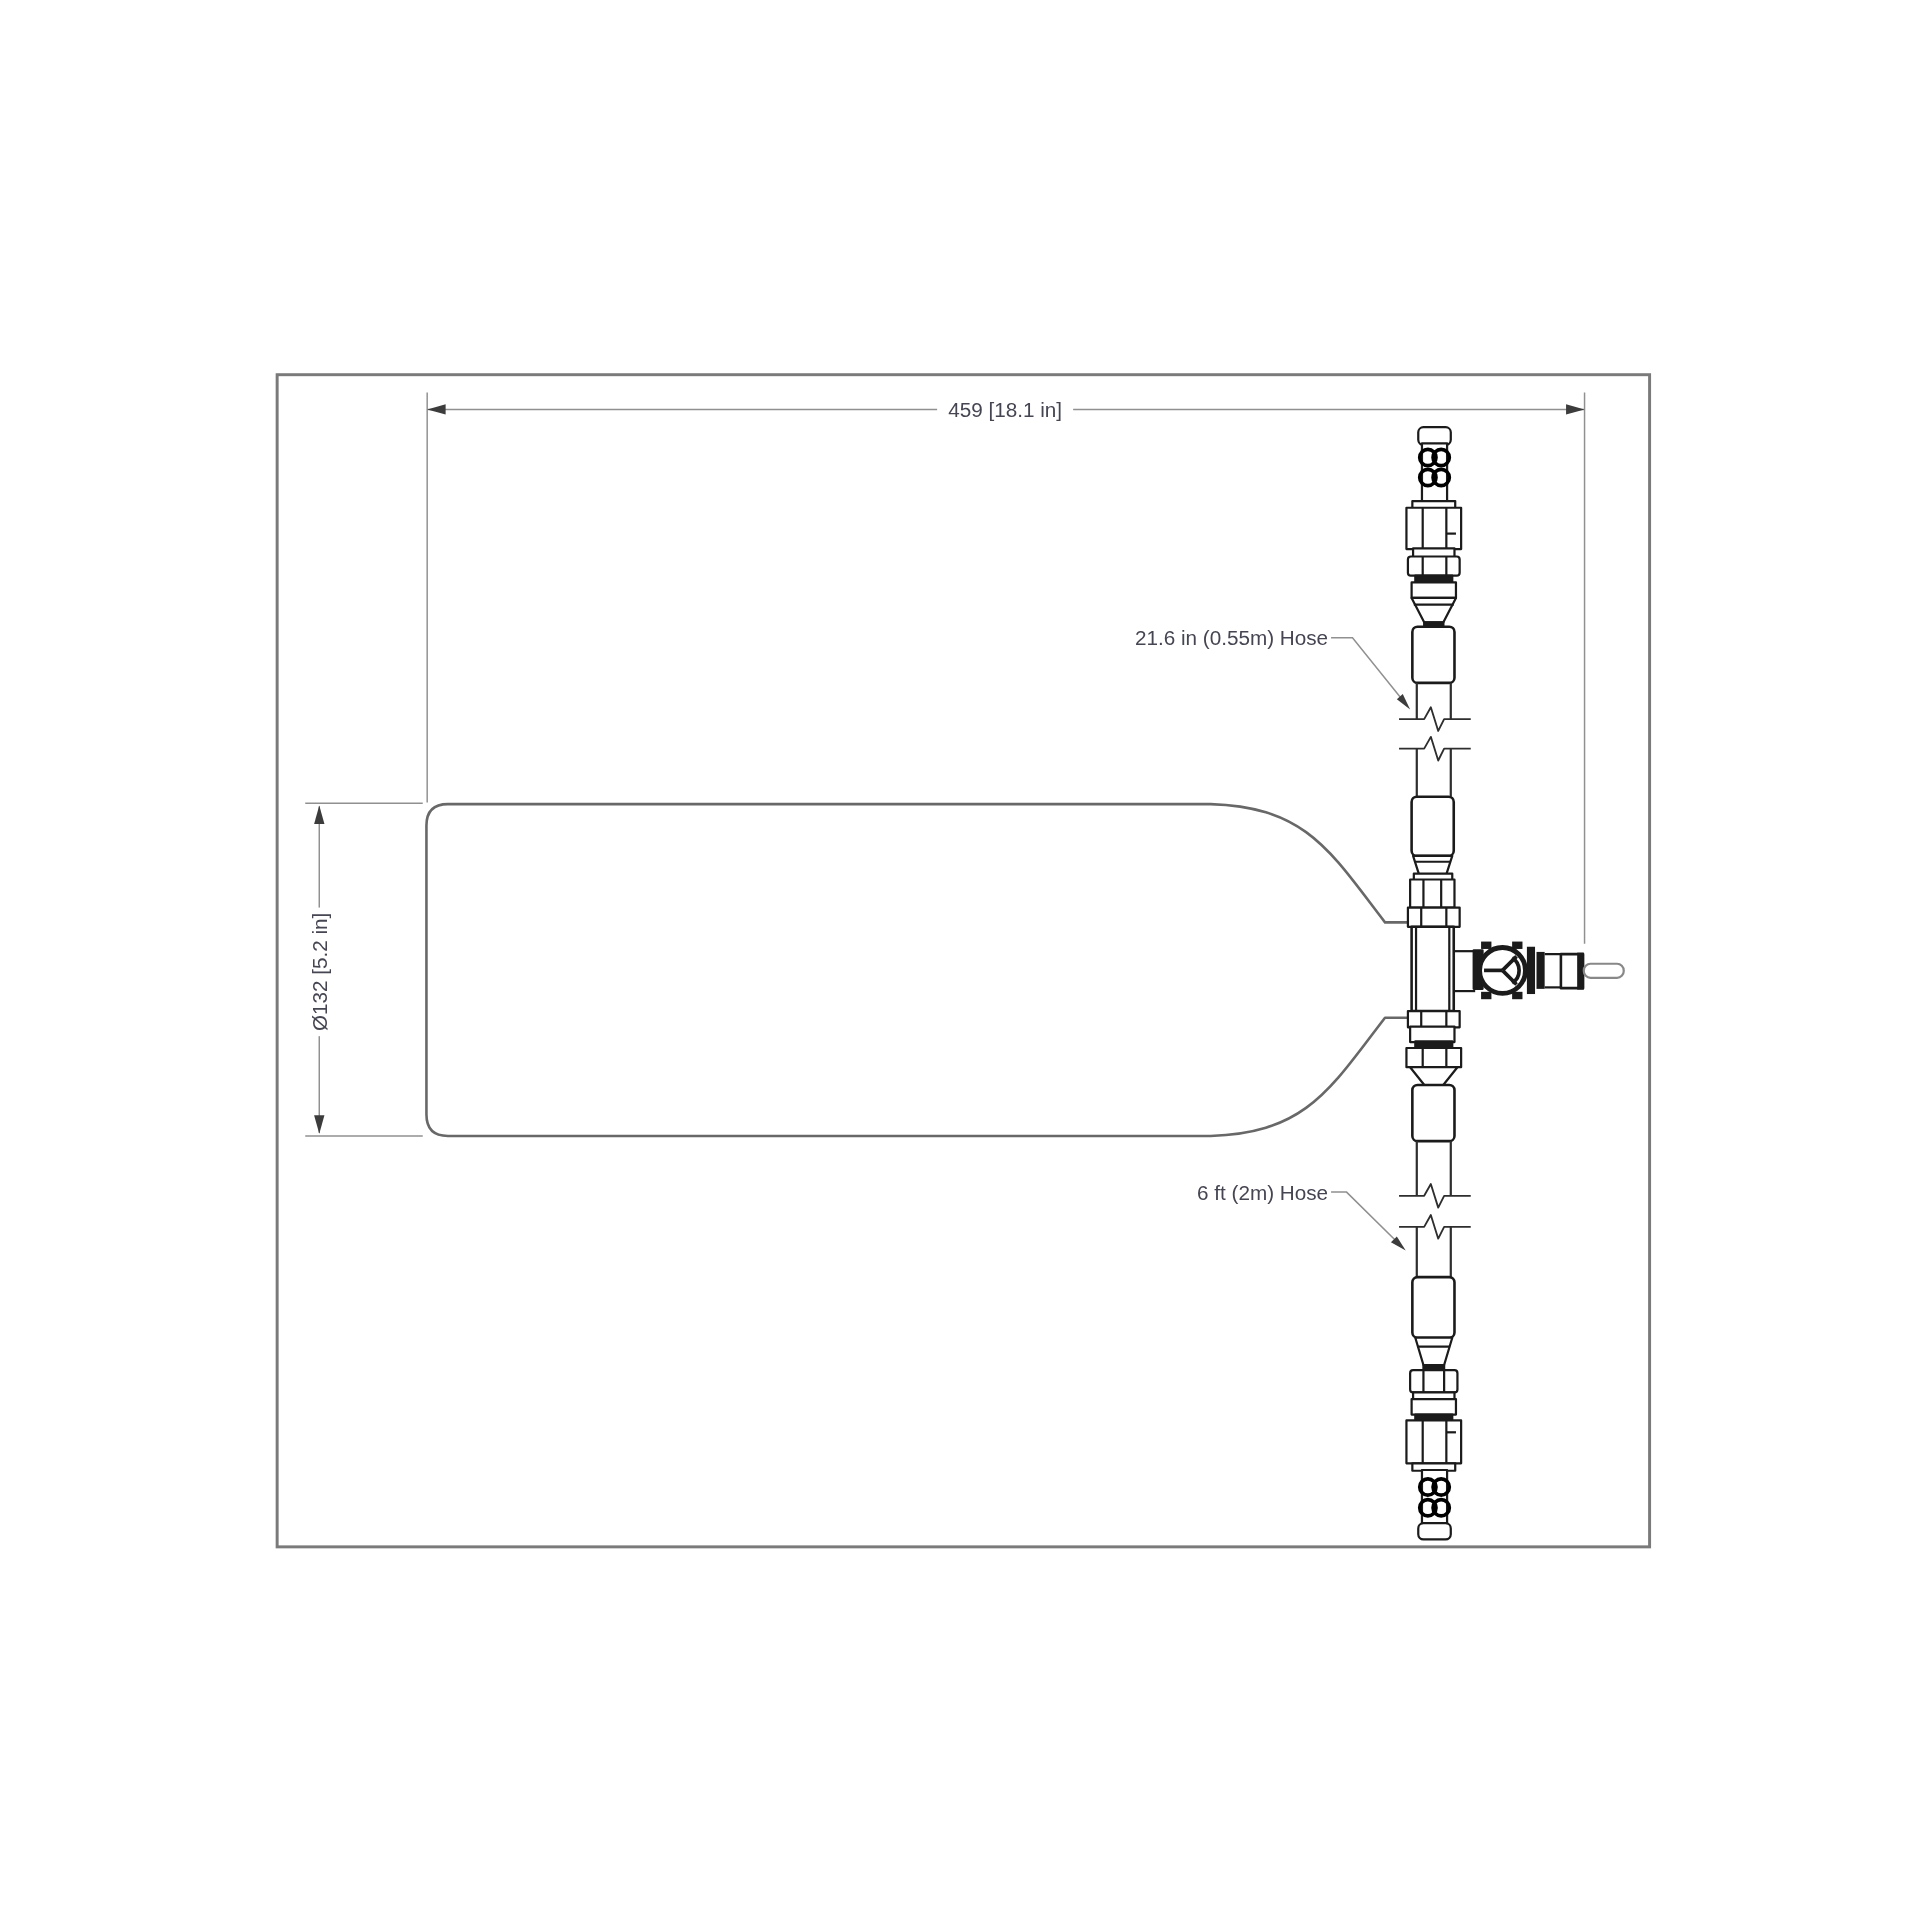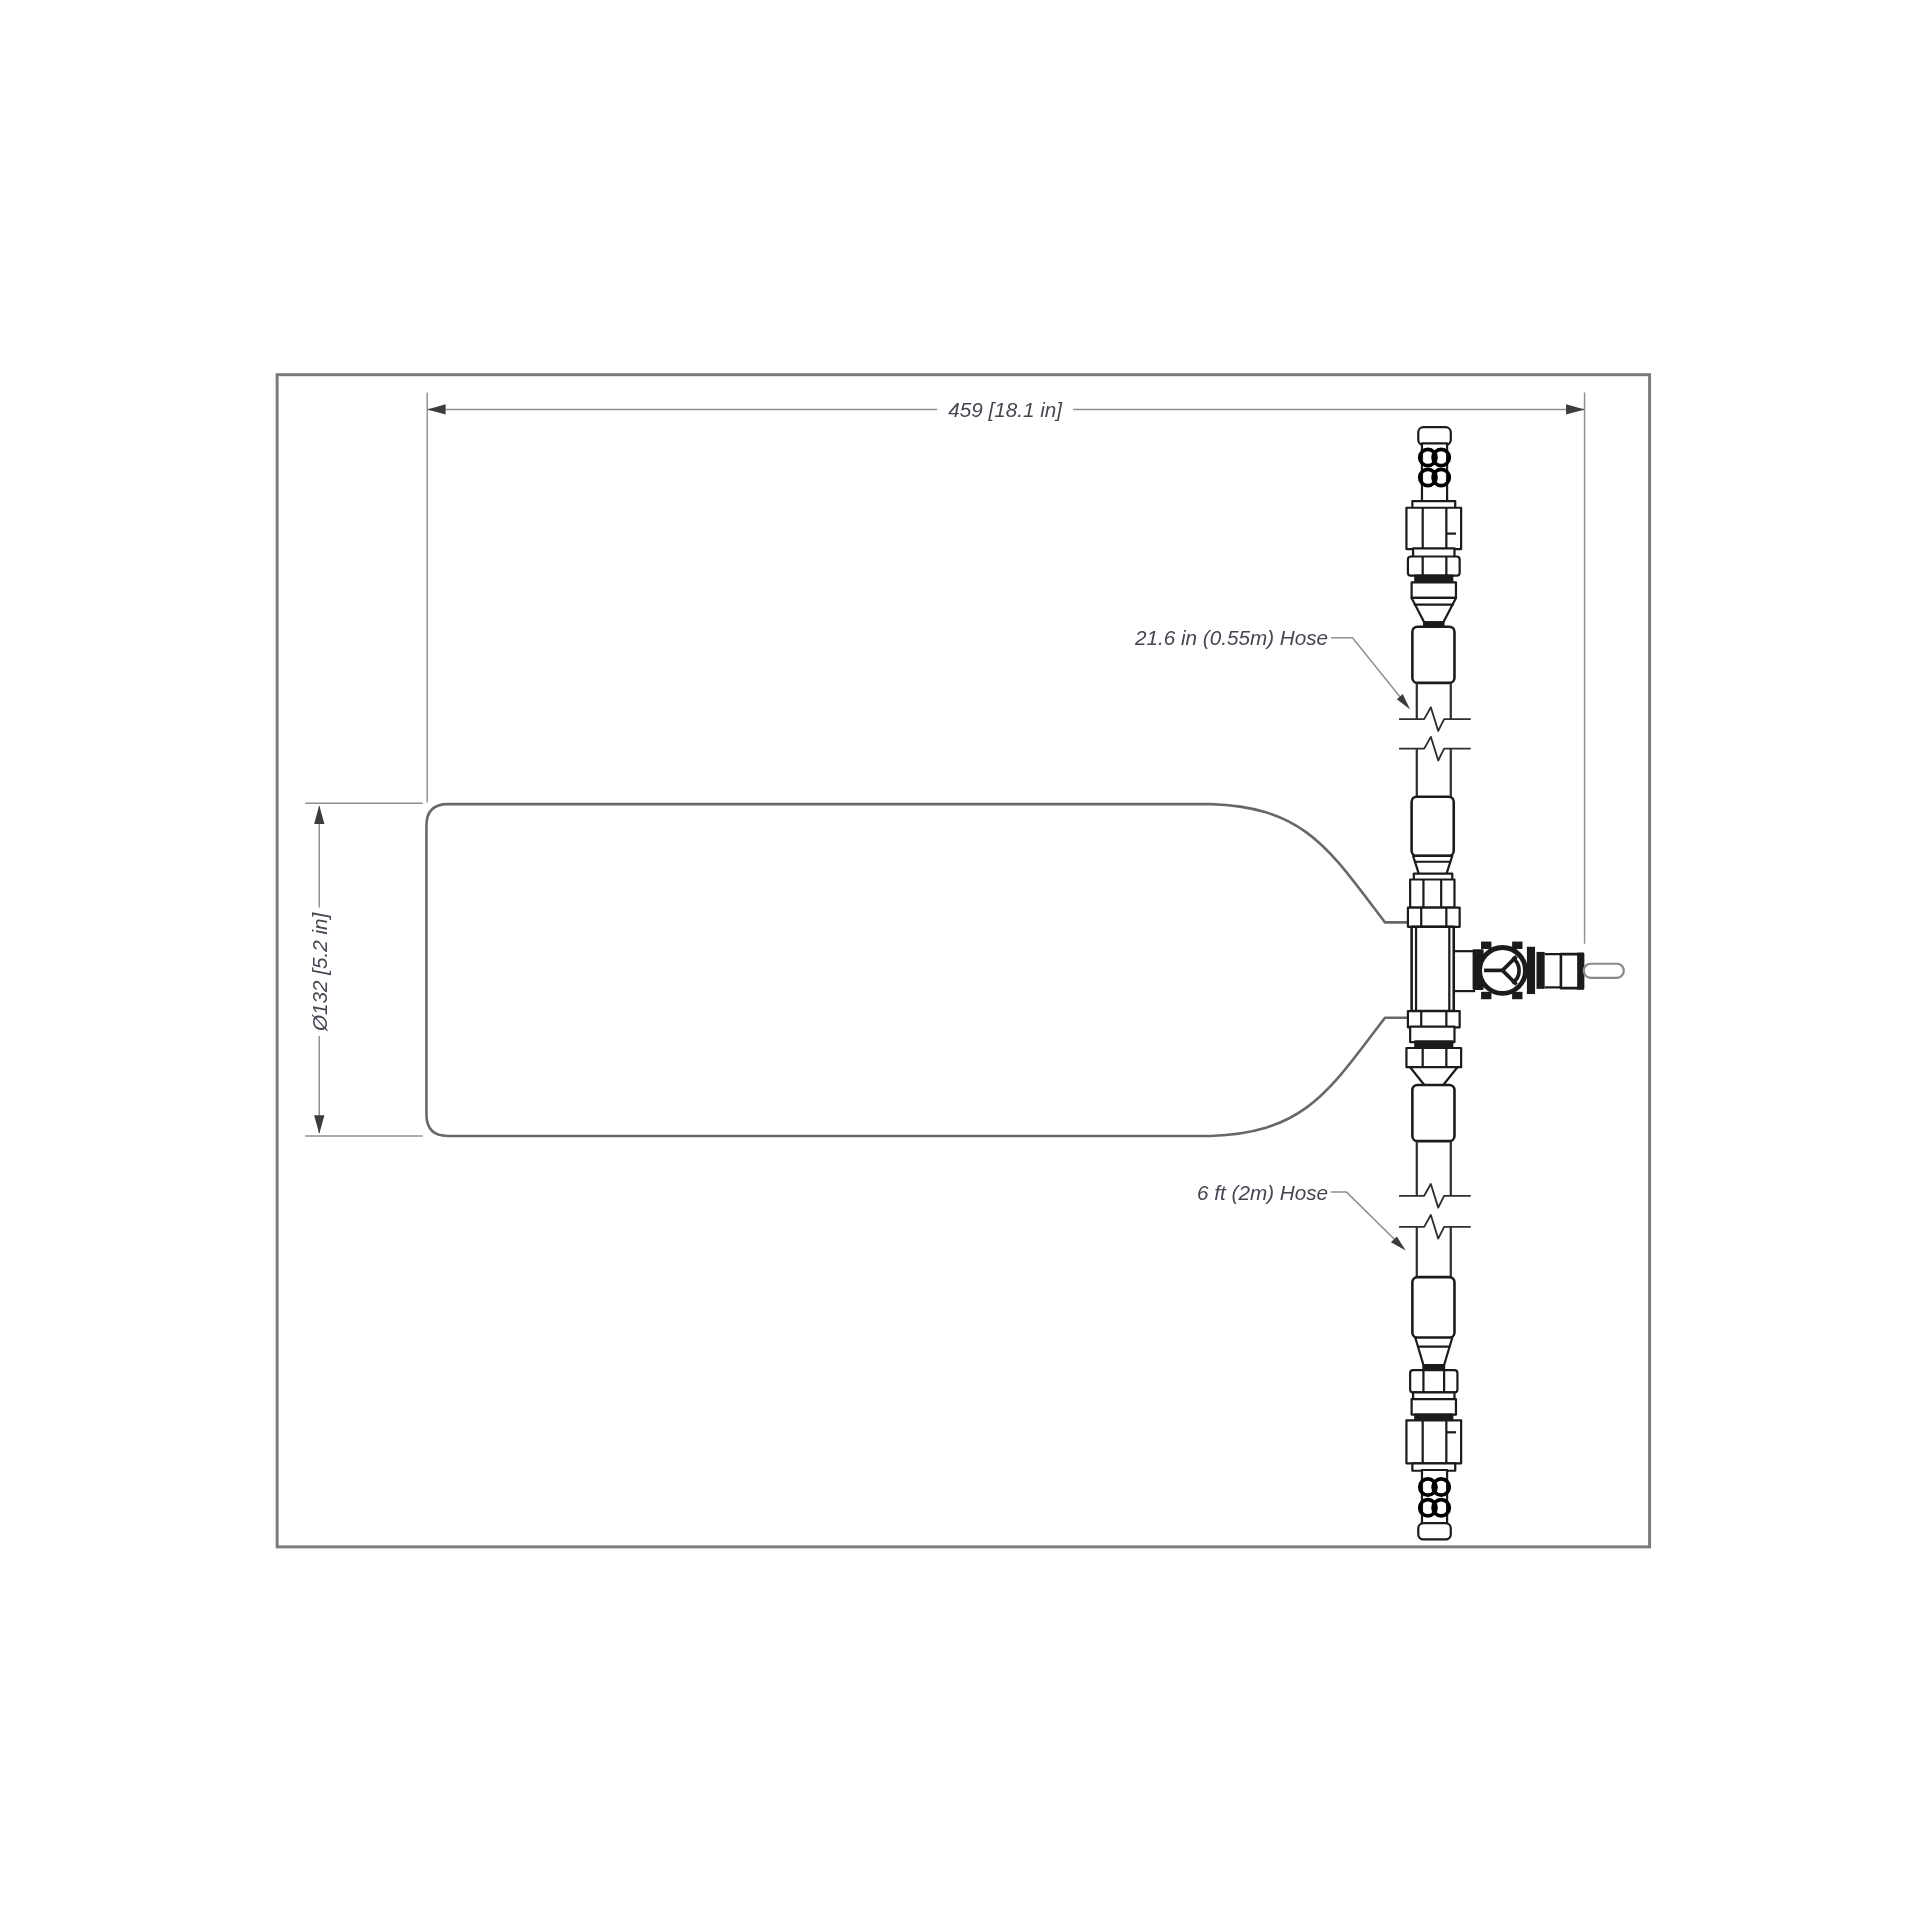--- a/index.html
+++ b/index.html
@@ -9,21 +9,20 @@
     width: 1926px;
     height: 1926px;
     overflow: hidden;
     font-family: "Liberation Sans", sans-serif;
   }
   .canvas {
     position: relative;
     width: 1926px;
     height: 1926px;
     background: #ffffff;
-    font-style: italic;
   }
   svg { display: block; }
   text {
     font-family: "Liberation Sans", sans-serif;
     font-size: 28px;
     fill: #454652;
   }
 </style>
 </head>
 <body>

